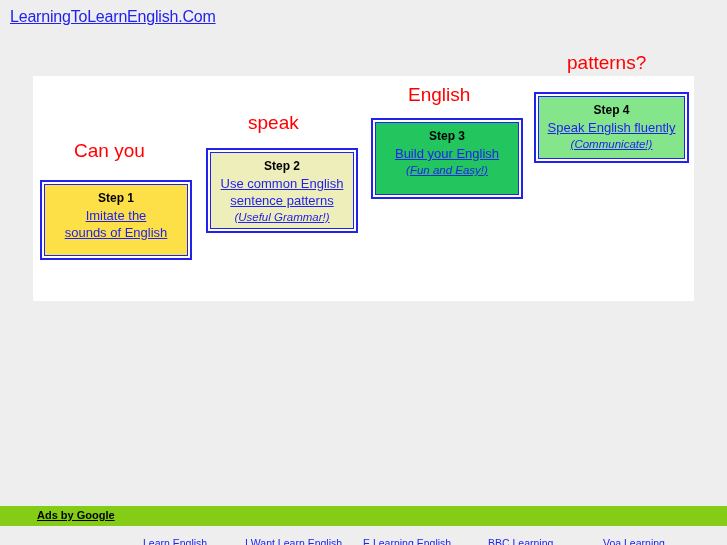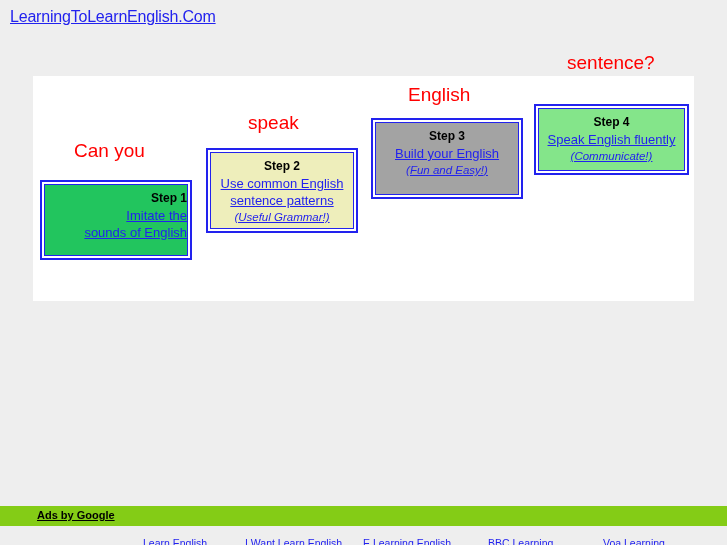--- a/index.html
+++ b/index.html
@@ -94,29 +94,29 @@
     display: block;
     color: #2222ee;
     font-size: 11.5px;
     font-style: italic;
     line-height: 16px;
     text-decoration: underline;
     cursor: pointer;
   }
 
   #step-box-1 { left: 40px;  top: 180px; width: 152px; height: 80px; }
-  #step-box-1 .step-inner { background: #22c55e; text-align: right; }
+  #step-box-1 .step-inner { background: #fde047; }
 
   #step-box-2 { left: 206px; top: 148px; width: 152px; height: 85px; }
   #step-box-2 .step-inner { background: #eeeebb; }
 
   #step-box-3 { left: 371px; top: 118px; width: 152px; height: 81px; }
-  #step-box-3 .step-inner { background: #a3a3a3; }
-
-  #step-box-4 { left: 534px; top: 104px;  width: 155px; height: 71px; }
+  #step-box-3 .step-inner { background: #22c55e; }
+
+  #step-box-4 { left: 534px; top: 92px;  width: 155px; height: 71px; }
   #step-box-4 .step-inner { background: #84e58a; }
 
   
   #ads-strip {
     position: absolute;
     left: 0;
     top: 506px;
     width: 727px;
     height: 20px;
     background: #84cc16;
@@ -157,21 +157,21 @@
 </div>
 
 <div id="content-panel"></div>
 
 <span class="headline-word" id="headline-can-you">Can you</span>
 
 <span class="headline-word" id="headline-speak">speak</span>
 
 <span class="headline-word" id="headline-english">English</span>
 
-<span class="headline-word" id="headline-fluently">sentence?</span>
+<span class="headline-word" id="headline-fluently">patterns?</span>
 
 <div class="step-box" id="step-box-1">
   <div class="step-inner">
     <span class="step-label">Step 1</span>
     <span class="step-link">Imitate the</span>
     <span class="step-link">sounds of English </span>
   </div>
 </div>
 
 <div class="step-box" id="step-box-2">

